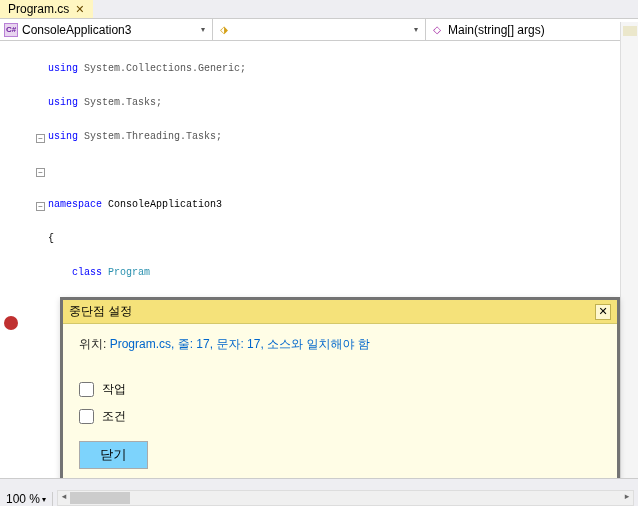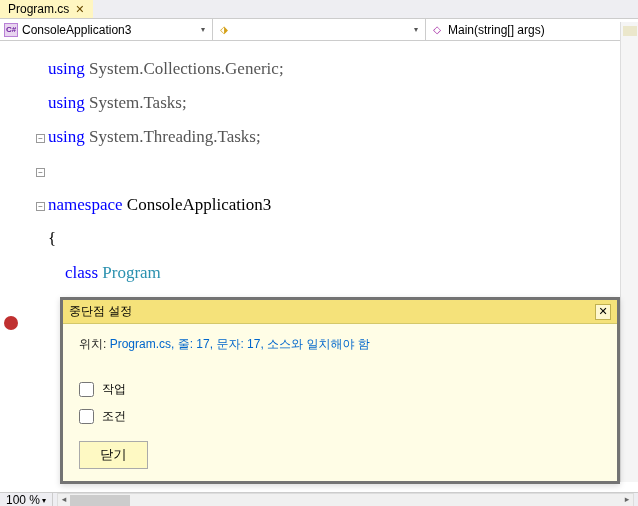--- a/index.html
+++ b/index.html
@@ -10,38 +10,38 @@
 .nav-bar { height: 22px; display: flex; border-bottom: 1px solid #ccc; background: #fff; }
 .nav-item { flex: 1; display: flex; align-items: center; padding: 0 4px; border-right: 1px solid #ccc; gap: 4px; }
 .nav-item:last-child { border-right: none; }
 .nav-icon { width: 14px; height: 14px; display: inline-flex; align-items: center; justify-content: center; font-size: 10px; }
 .nav-drop { color: #555; font-size: 8px; padding: 0 3px; }
 .editor-wrap { position: relative; height: 440px; display: flex; }
 .gutter { width: 48px; background: #fff; position: relative; border-right: 0; }
 .outline-col { position: absolute; left: 36px; top: 0; width: 12px; height: 100%; }
 .fold { position: absolute; left: 0; width: 9px; height: 9px; border: 1px solid #999; background: #fff; font-size: 8px; line-height: 7px; text-align: center; color: #555; }
 .breakpoint { position: absolute; left: 4px; width: 14px; height: 14px; background: #c03030; border-radius: 50%; }
-.code { font-family: Liberation Serif, serif; font-size: 17px; line-height: 17px; padding-top: 2px; white-space: pre; position: relative; flex: 1; }
+.code { font-family: Liberation Mono, monospace; font-size: 10px; line-height: 17px; padding-top: 2px; white-space: pre; position: relative; flex: 1; }
 .kw { color: #0000ff; }
 .type { color: #2b91af; }
 .dim { color: #555; }
 .hl-word { background: #dcdcdc; border: 1px solid #bbb; border-radius: 2px; padding: 0 1px; }
 .bp-panel { position: absolute; left: 60px; top: 297px; width: 560px; background: #fffde6; border: 3px solid #737373; box-shadow: 0 2px 6px rgba(0,0,0,0.15); }
 .bp-title { background: #f5e27a; border-bottom: 1px solid #d4c86a; padding: 3px 6px; display: flex; justify-content: space-between; align-items: center; font-size: 12px; }
 .bp-close { width: 16px; height: 16px; border: 1px solid #c0b050; background: #fff8d0; text-align: center; line-height: 13px; cursor: pointer; font-size: 11px; }
 .bp-body { padding: 12px 16px; }
 .bp-loc { margin-bottom: 28px; }
 .bp-loc .lbl { color: #222; }
 .bp-loc .val { color: #0066cc; }
 .bp-check { display: flex; align-items: center; gap: 8px; margin-bottom: 10px; }
 .bp-check input { width: 15px; height: 15px; }
-.bp-btn { border: 1px solid #aaa; background: #fef9c3; padding: 4px 20px; margin-top: 6px; cursor: pointer; }
+.bp-btn { border: 1px solid #aaa; background: #7dd3fc; padding: 4px 20px; margin-top: 6px; cursor: pointer; }
 .right-gutter { position: absolute; right: 0; top: 22px; width: 18px; height: 460px; background: #f5f5f5; border-left: 1px solid #ddd; }
 .right-gutter .mark { width: 14px; height: 10px; background: #d4c86a; margin: 4px auto 0; opacity:.3 }
-.status-bar { position: absolute; bottom: 0; left: 0; right: 0; height: 14px; background: #eeeef2; border-top: 1px solid #ccc; display: flex; align-items: flex-start; }
+.status-bar { position: absolute; bottom: 0; left: 0; right: 0; height: 28px; background: #eeeef2; border-top: 1px solid #ccc; display: flex; align-items: flex-end; }
 .zoom { padding: 0 6px; border-right: 1px solid #ccc; display: flex; align-items: center; gap: 2px; }
 .hscroll { flex: 1; height: 16px; background: #f0f0f0; margin: 0 4px; position: relative; border: 1px solid #ddd; }
 .hscroll .thumb { position: absolute; left: 12px; top: 1px; height: 12px; width: 60px; background: #ccc; }
 .hscroll .arrow { position: absolute; top: 0; width: 12px; height: 14px; text-align: center; font-size: 9px; color: #666; }
 .indicator { position:absolute; right:4px; top:26px; width:10px; height:10px; font-size:10px; color:#666; }
 </style>
 </head>
 <body>
 
 <div class="tab-bar">

